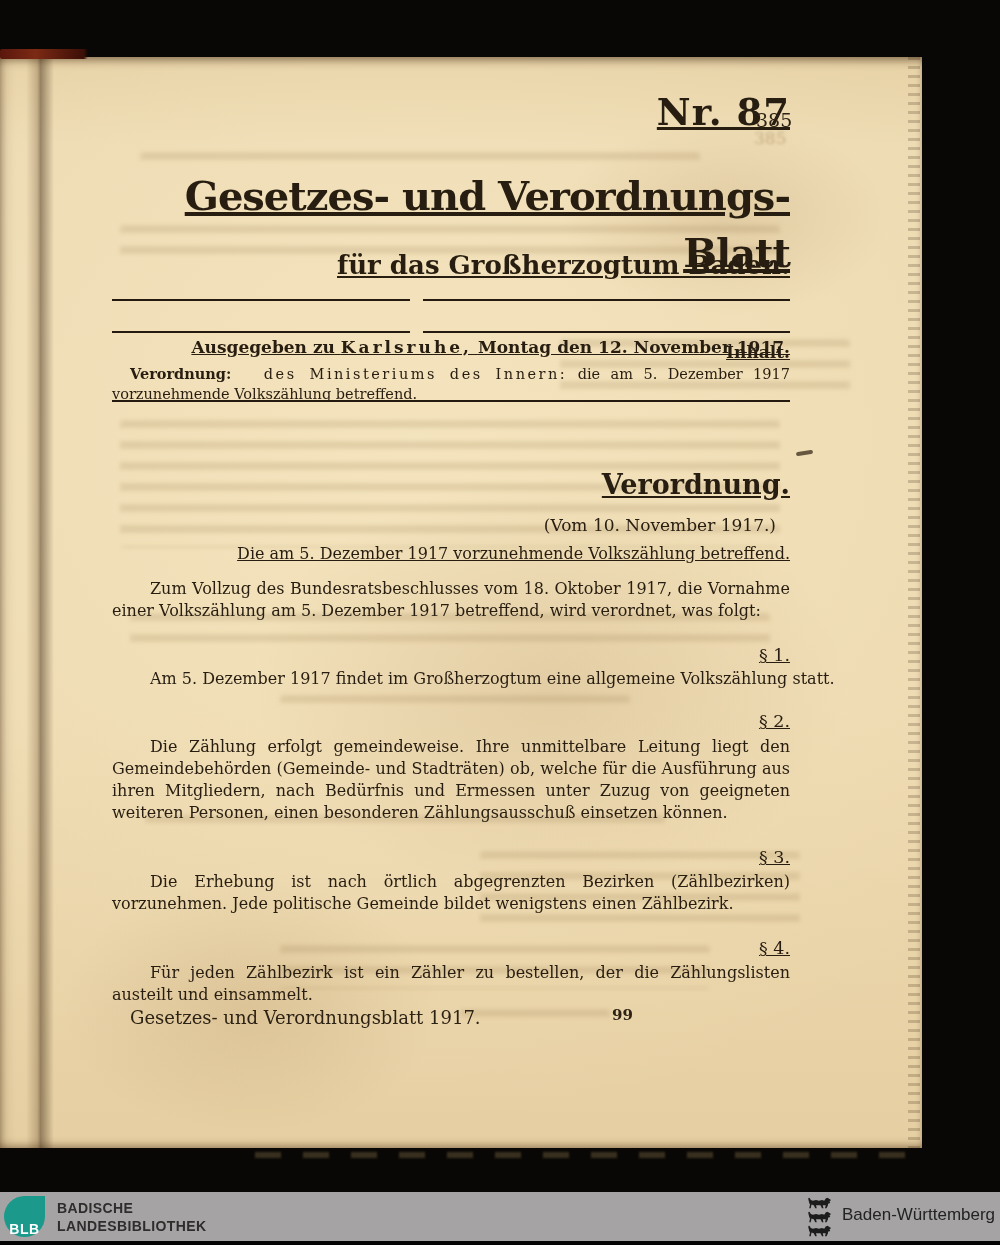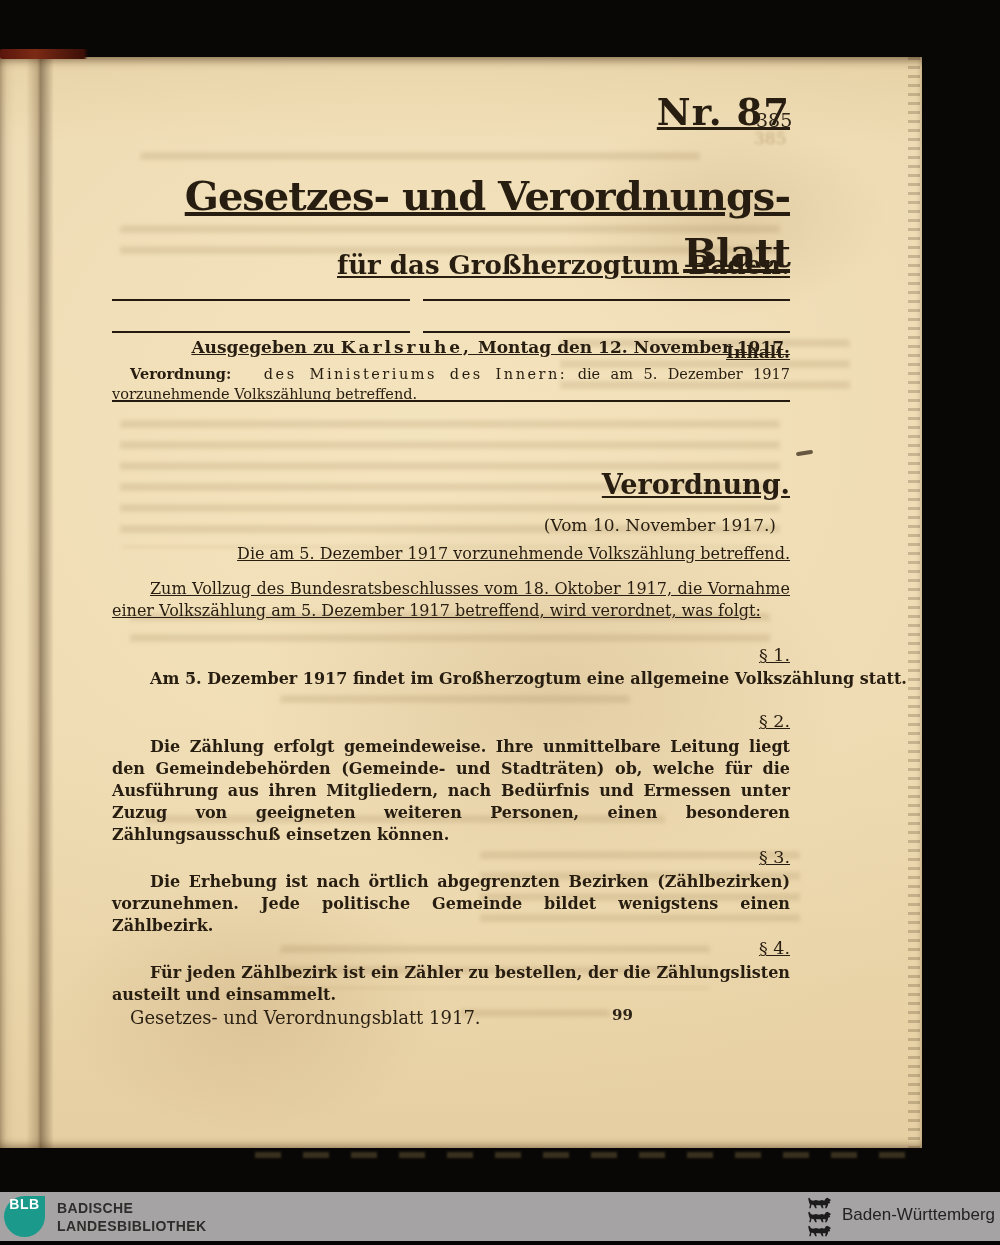--- a/index.html
+++ b/index.html
@@ -62,37 +62,37 @@
   .date-line  { top:249px; font-size:17px; font-weight:bold;margin-top:30px; }
   .spaced     { letter-spacing:3px; }
   .inhalt-h   { top:284px; font-size:17px; font-weight:bold; }
   .inhalt-e   { top:307px; font-size:14.5px; line-height:20px; text-indent:18px; }
   .inhalt-e .lbl { font-weight:bold; }
   .inhalt-e .min { letter-spacing:2.5px;margin-left:22px; }
 
   .v-heading  { top:417px; font-size:27px; font-weight:bold; }
   .v-datenote { top:457px; text-align:right; padding-right:14px; box-sizing:border-box; font-size:17px; }
   .v-subject  { top:486px; font-size:16px; }
-  .intro      { top:521px; text-indent:38px;text-decoration:underline; }
+  .intro      { top:521px; text-indent:38px; }
   .sec-no     { font-size:17.5px; }
-  .sec-tx     { text-indent:38px;font-weight:bold; }
+  .sec-tx     { text-indent:38px; }
   .s1n{top:587px}.s1t{top:611px; white-space:nowrap;}
   .s2n{top:653px}.s2t{top:679px}
   .s3n{top:789px}.s3t{top:814px}
   .s4n{top:880px}.s4t{top:905px}
   .doc-footer-left  { position:absolute; left:130px; top:950px; font-size:18px; color:#2c2215; }
   .doc-footer-right { position:absolute; left:612px; top:949px; font-size:15px; font-weight:bold; color:#2c2215; }
 
   
   .footer-bar { position:absolute; left:0; top:1192px; width:1000px; height:49px;
     background:#a5a3a4; font-family:"Liberation Sans", sans-serif; }
   .footer-black-bottom { position:absolute; left:0; top:1241px; width:1000px; height:4px; background:#040404; }
   .blb-logo { position:absolute; left:4px; top:4px; width:41px; height:41px;
     background:#1b9a8c; border-radius:50% 0 50% 50%;
-    display:flex; align-items:flex-start; justify-content:center; }
+    display:flex; align-items:flex-end; justify-content:center; }
   .blb-logo span { color:#ffffff; font-weight:bold; font-size:14px; letter-spacing:.5px; }
   .blb-name { position:absolute; left:57px; top:7px; color:#2e2d2c; font-weight:bold;
     font-size:14px; line-height:18px; letter-spacing:.4px; }
   .bw-arms { position:absolute; left:804px; top:5px; width:30px; height:40px;
     display:flex; flex-direction:column; justify-content:space-between; }
   .bw-arms svg { display:block; }
   .bw-name { position:absolute; left:842px; top:13px; color:#232323; font-size:17px; font-weight:500; }
 </style>
 </head>
 <body>

